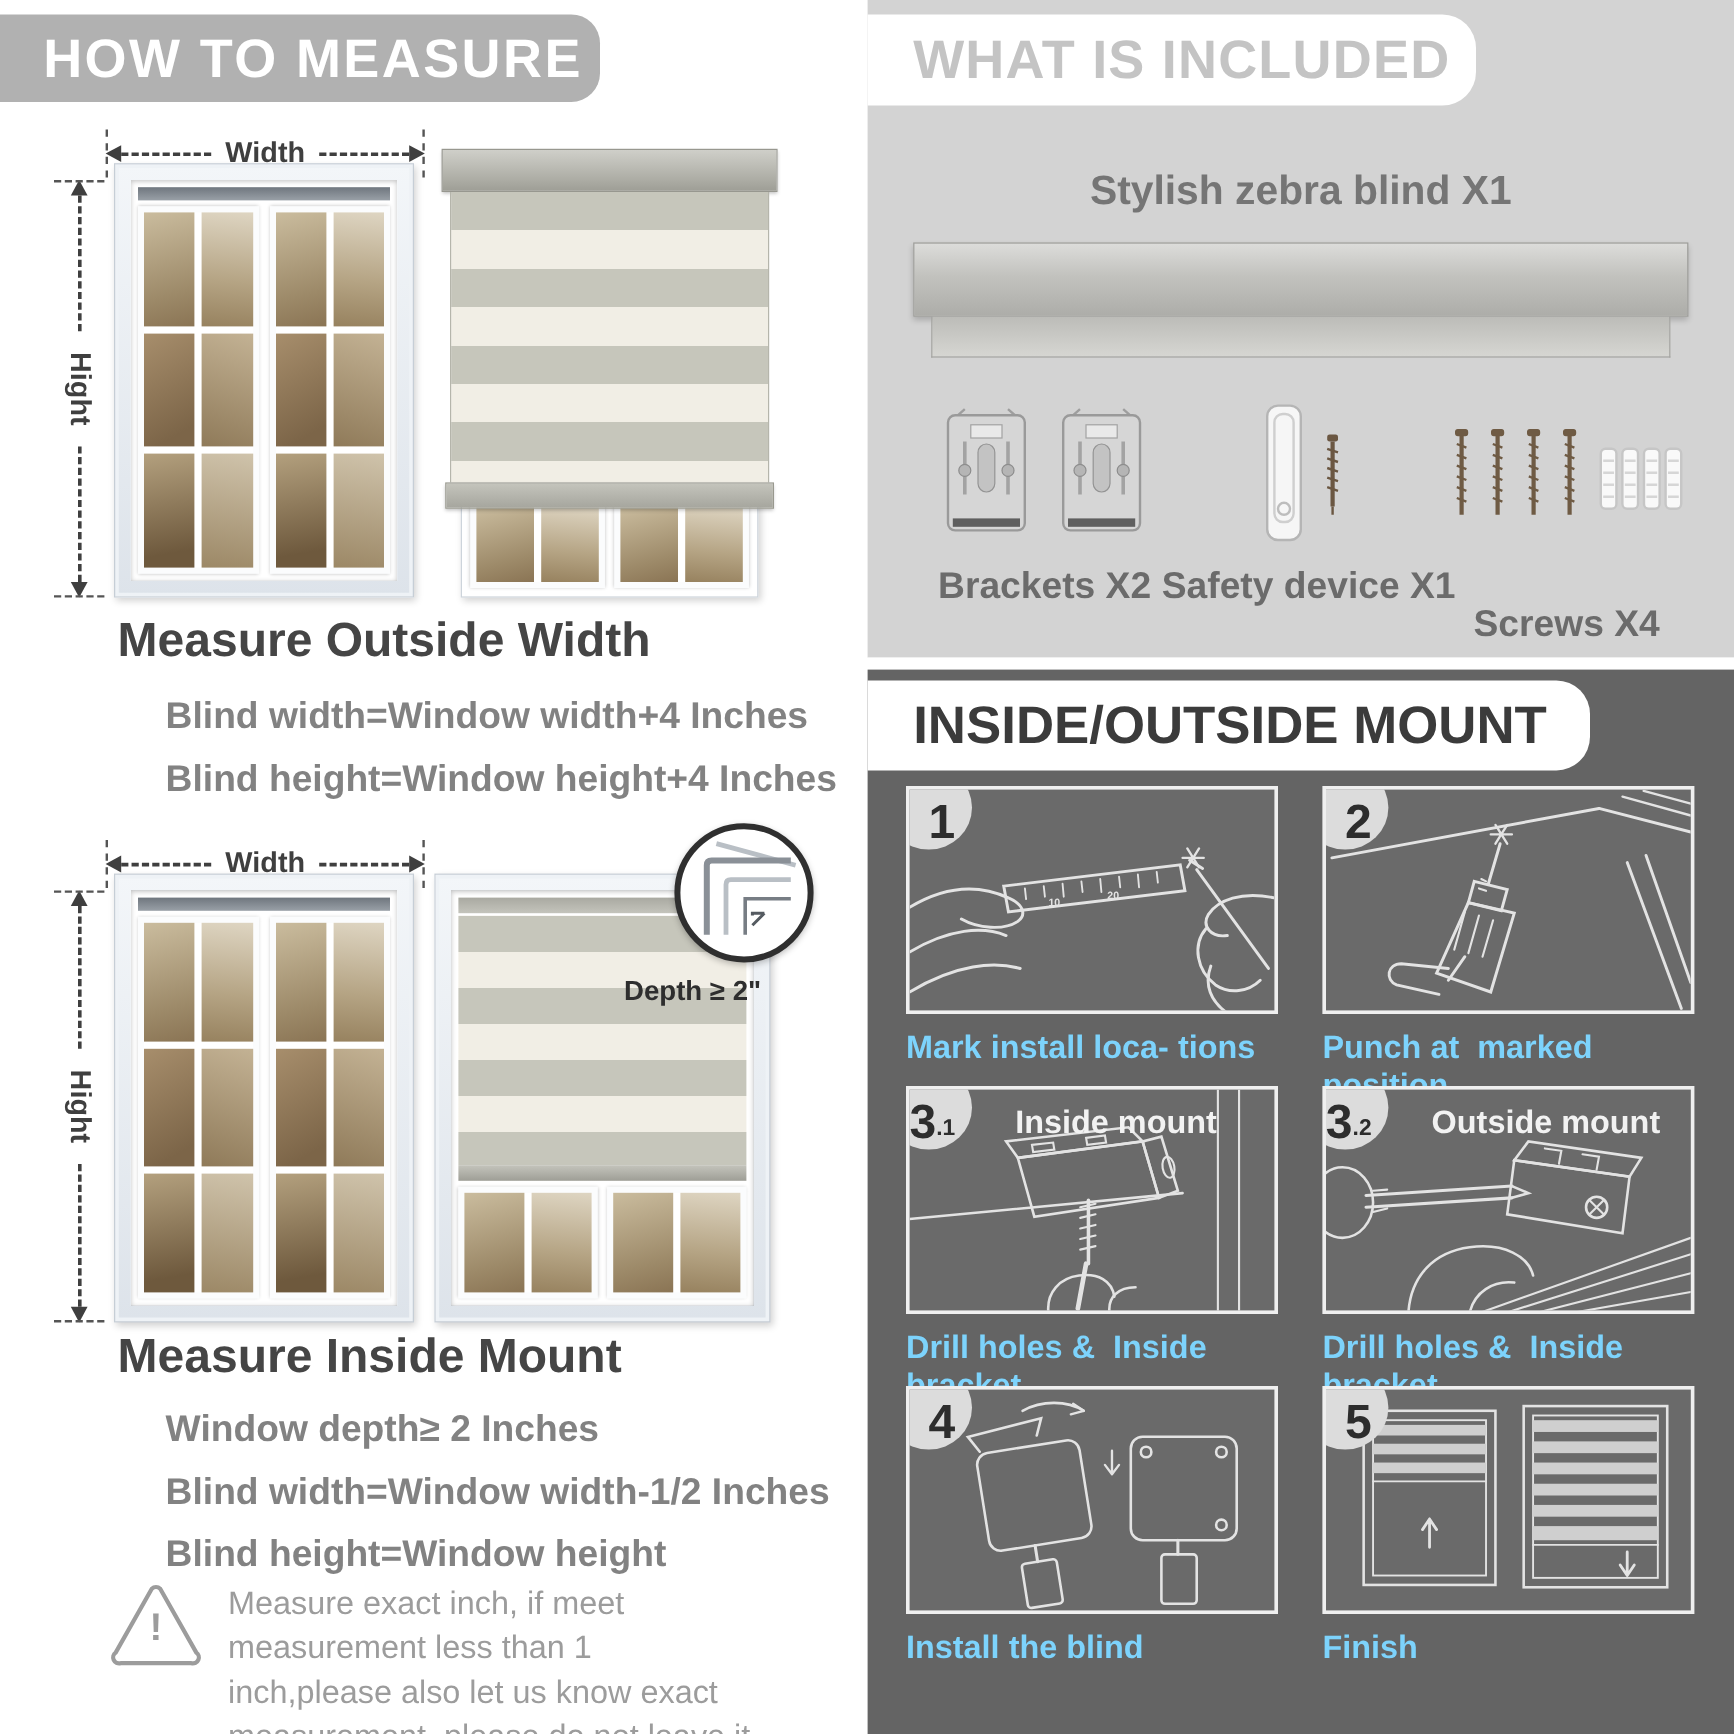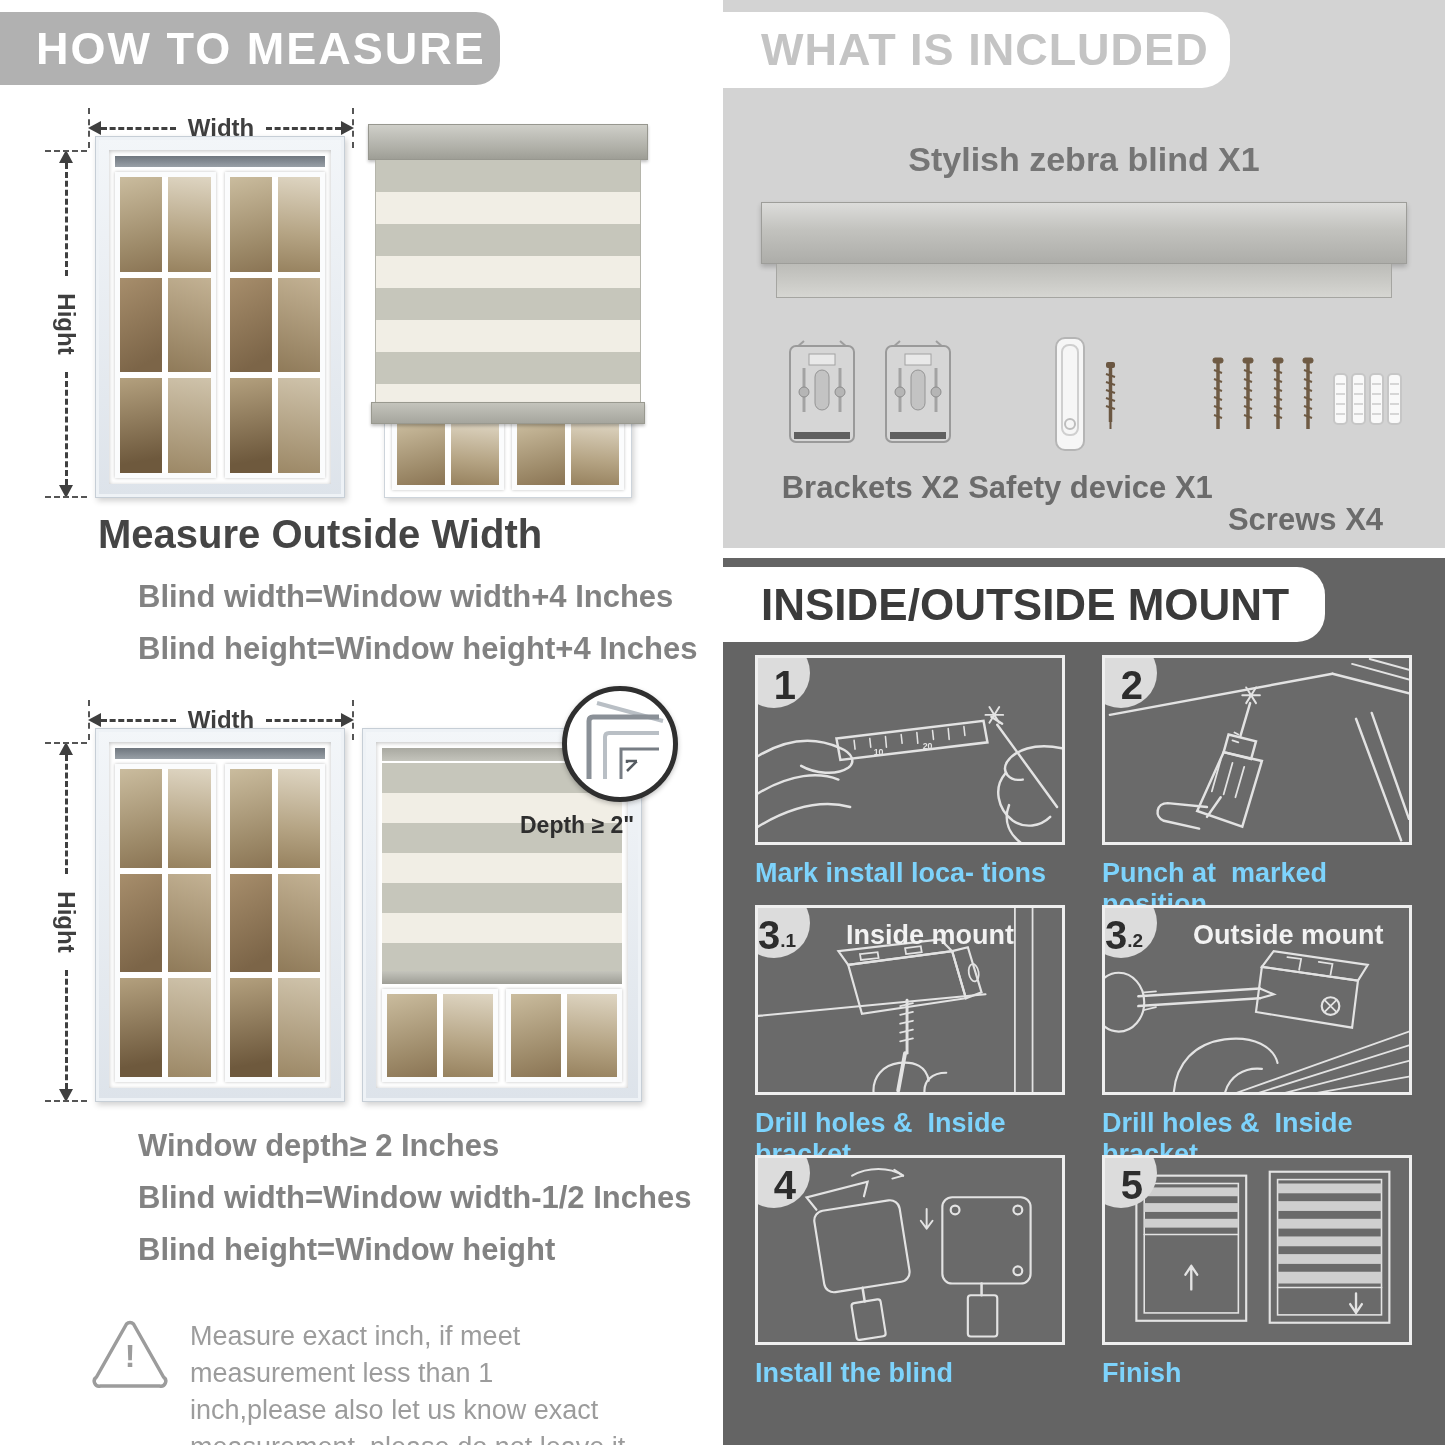--- a/index.html
+++ b/index.html
@@ -278,20 +278,21 @@
           <path d="M22,88 L22,30 Q22,26 26,26 L92,26" stroke="#8a9097" stroke-width="5" fill="none"></path>
           <path d="M38,88 L38,46 Q38,42 42,42 L92,42" stroke="#b9bfc5" stroke-width="4" fill="none"></path>
           <path d="M54,88 L54,58 L92,58" stroke="#777d84" stroke-width="3" fill="none"></path>
           <path d="M60,80 l10,-10 m-10,2 l0,-2 l10,0" stroke="#555b61" stroke-width="2.5" fill="none"></path>
         </svg>
       </div>
       <div class="depth-lbl" style="left:520px; top:112px;">Depth ≥ 2"</div>
     </div>
 
     <div style="position:absolute; left:98px; top:1108px;">
+      <div class="m-title">Measure Inside Mount</div>
       <div class="m-line" style="margin-top:12px;">Window depth≥ 2 Inches</div>
       <div class="m-line">Blind width=Window width-1/2 Inches</div>
       <div class="m-line">Blind height=Window height</div>
     </div>
 
     <div class="warning">
       <div class="warn-tri">
         <svg viewBox="0 0 76 72" width="76" height="72">
           <path d="M34.5,6 a5,5 0 0 1 7,0 l30,53 a5,5 0 0 1 -4,9 l-59,0 a5,5 0 0 1 -4,-9 Z" fill="none" stroke="#9c9c9c" stroke-width="3.5" stroke-linejoin="round"></path>
         </svg>

